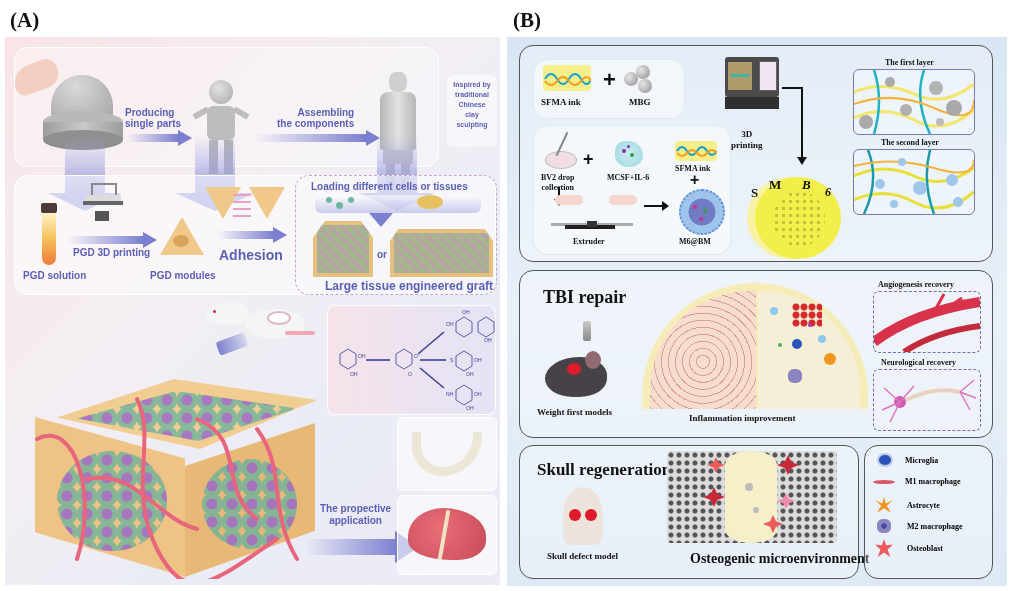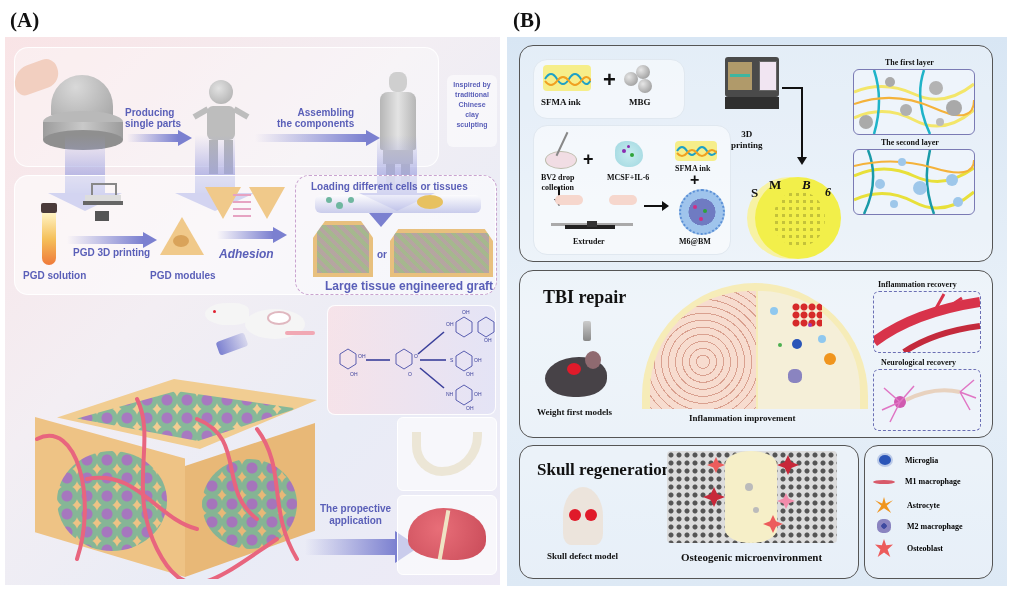--- a/index.html
+++ b/index.html
@@ -105,21 +105,21 @@
     </div>
   <div class="blue-txt abs" style="left:68px; top:210px; font-size:10px;">PGD 3D printing</div>
 
   <div class="abs" style="left:155px; top:180px; width:0; height:0; border-left:22px solid transparent; border-right:22px solid transparent; border-bottom:38px solid #f0c98a;"></div>
   <div class="abs" style="left:168px; top:198px; width:16px; height:12px; border-radius:50%; background:#d9a35a;"></div>
   <div class="blue-txt abs" style="left:145px; top:233px; font-size:10px;">PGD modules</div>
 
   <div class="abs" style="left:200px; top:150px; width:0; height:0; border-top:32px solid #f0c98a; border-left:18px solid transparent; border-right:18px solid transparent;"></div>
   <div class="abs" style="left:228px; top:152px; width:18px; height:28px; background:repeating-linear-gradient(180deg,transparent 0 5px,#e6a3c2 5px 7px);"></div>
   <div class="abs" style="left:244px; top:150px; width:0; height:0; border-top:32px solid #f0c98a; border-left:18px solid transparent; border-right:18px solid transparent;"></div>
-  <div class="blue-txt abs" style="left:214px; top:210px; font-size:12px;font-style:italic;">Adhesion</div>
+  <div class="blue-txt abs" style="left:214px; top:210px; font-size:14px;">Adhesion</div>
   <div class="arrow-h" style="left:212px; top:190px; width:70px;">
       <div class="shaft"></div>
       <div class="head"></div>
     </div>
 
   <div class="abs" style="left:290px; top:138px; width:200px; height:118px; border:1.5px dashed #c9a3cf; border-radius:14px;"></div>
   <div class="blue-txt abs" style="left:306px; top:144px; font-size:10px;">Loading different cells or tissues</div>
   <div class="abs" style="left:310px; top:158px; width:166px; height:18px; border-radius:6px; background:linear-gradient(180deg,rgba(255,255,255,0.6),rgba(170,175,225,0.6));"></div>
   <div class="abs" style="left:321px; top:160px; width:6px; height:6px; border-radius:50%; background:#6fb7a0;"></div>
   <div class="abs" style="left:331px; top:165px; width:7px; height:7px; border-radius:50%; background:#6fb7a0;"></div>
@@ -348,21 +348,21 @@
     <div class="abs" style="left:128px; top:24px; width:8px; height:8px; border-radius:50%; background:#8fc8ef;"></div>
     <div class="abs" style="left:176px; top:52px; width:8px; height:8px; border-radius:50%; background:#8fc8ef;"></div>
     <div class="abs" style="left:150px; top:56px; width:10px; height:10px; border-radius:50%; background:#2a55b8;"></div>
     <div class="abs" style="left:182px; top:70px; width:12px; height:12px; border-radius:50%; background:#f0951e;"></div>
     <div class="abs" style="left:146px; top:86px; width:14px; height:14px; border-radius:40%; background:#8a84c0;"></div>
     <div class="abs" style="left:136px; top:60px; width:4px; height:4px; border-radius:50%; background:#4caf50;"></div>
     <div class="abs" style="left:166px; top:40px; width:4px; height:4px; border-radius:50%; background:#9a39b6;"></div>
   </div>
   <div class="blab" style="left:182px; top:376px; font-size:9px;">Inflammation improvement</div>
 
-  <div class="blab" style="left:371px; top:243px; font-size:8px;">Inflammation recovery</div>
+  <div class="blab" style="left:371px; top:243px; font-size:8px;">Angiogenesis recovery</div>
   <div class="abs" style="left:366px; top:254px; width:106px; height:60px; border:1px dashed #6b6fb4; border-radius:6px; background:#eef3fa; overflow:hidden;">
     <svg width="106" height="60">
         <path d="M0 50 Q40 20 106 10" stroke="#d8334a" stroke-width="10" fill="none"></path>
         <path d="M30 60 Q60 40 106 34" stroke="#c42a3c" stroke-width="6" fill="none"></path>
         <path d="M60 20 L70 2 M70 18 L88 6" stroke="#d8334a" stroke-width="3" fill="none"></path>
       </svg>
   </div>
   <div class="blab" style="left:374px; top:321px; font-size:8px;">Neurological recovery</div>
   <div class="abs" style="left:366px; top:332px; width:106px; height:60px; border:1px dashed #6b6fb4; border-radius:6px; background:#eef3fa;">
     <svg width="106" height="60">
@@ -386,21 +386,21 @@
   <div class="abs" style="left:160px; top:414px; width:170px; height:92px; background:radial-gradient(circle,#555 0 2px,#dcdcdc 3px) 0 0/8px 8px; border-radius:4px;">
     <div class="abs" style="left:58px; top:0; width:52px; height:92px; border-radius:50%/15%; background:#f6efc8;"></div>
     <div class="abs" style="left:40px; top:6px; width:18px; height:16px; background:#ec5c5c; clip-path:polygon(50% 0,65% 35%,100% 50%,65% 65%,50% 100%,35% 65%,0 50%,35% 35%);"></div>
     <div class="abs" style="left:110px; top:4px; width:22px; height:20px; background:#c8283a; clip-path:polygon(50% 0,65% 35%,100% 50%,65% 65%,50% 100%,35% 65%,0 50%,35% 35%);"></div>
     <div class="abs" style="left:36px; top:36px; width:22px; height:20px; background:#c8283a; clip-path:polygon(50% 0,65% 35%,100% 50%,65% 65%,50% 100%,35% 65%,0 50%,35% 35%);"></div>
     <div class="abs" style="left:110px; top:42px; width:18px; height:16px; background:#f28cab; clip-path:polygon(50% 0,65% 35%,100% 50%,65% 65%,50% 100%,35% 65%,0 50%,35% 35%);"></div>
     <div class="abs" style="left:96px; top:64px; width:20px; height:18px; background:#ec5c5c; clip-path:polygon(50% 0,65% 35%,100% 50%,65% 65%,50% 100%,35% 65%,0 50%,35% 35%);"></div>
     <div class="abs" style="left:78px; top:32px; width:8px; height:8px; border-radius:50%; background:#bbb;"></div>
     <div class="abs" style="left:86px; top:56px; width:6px; height:6px; border-radius:50%; background:#bbb;"></div>
   </div>
-  <div class="blab" style="left:174px; top:514px; font-size:11px;">Osteogenic microenvironment</div>
+  <div class="blab" style="left:183px; top:514px; font-size:14px;">Osteogenic microenvironment</div>
 
   <div class="rbox" style="left:357px; top:408px; width:127px; height:132px; border:1.5px solid #555; background:rgba(255,255,255,0.3);"></div>
   <div class="abs" style="left:366px; top:418px; width:116px; height:118px;">
     <div class="legend-row" style="top:0;">
       <span style="display:inline-block; width:12px; height:10px; border-radius:50%; background:#2a55b8; margin:0 14px 0 6px; box-shadow:0 0 0 2px rgba(42,85,184,0.25);"></span>
       <span class="serif" style="font-size:8px; font-weight:bold;">Microglia</span>
     </div>
     <div class="legend-row" style="top:22px;">
       <span style="display:inline-block; width:22px; height:4px; border-radius:50%; background:#d85a6a; margin:0 10px 0 0;"></span>
       <span class="serif" style="font-size:8px; font-weight:bold;">M1 macrophage</span>

